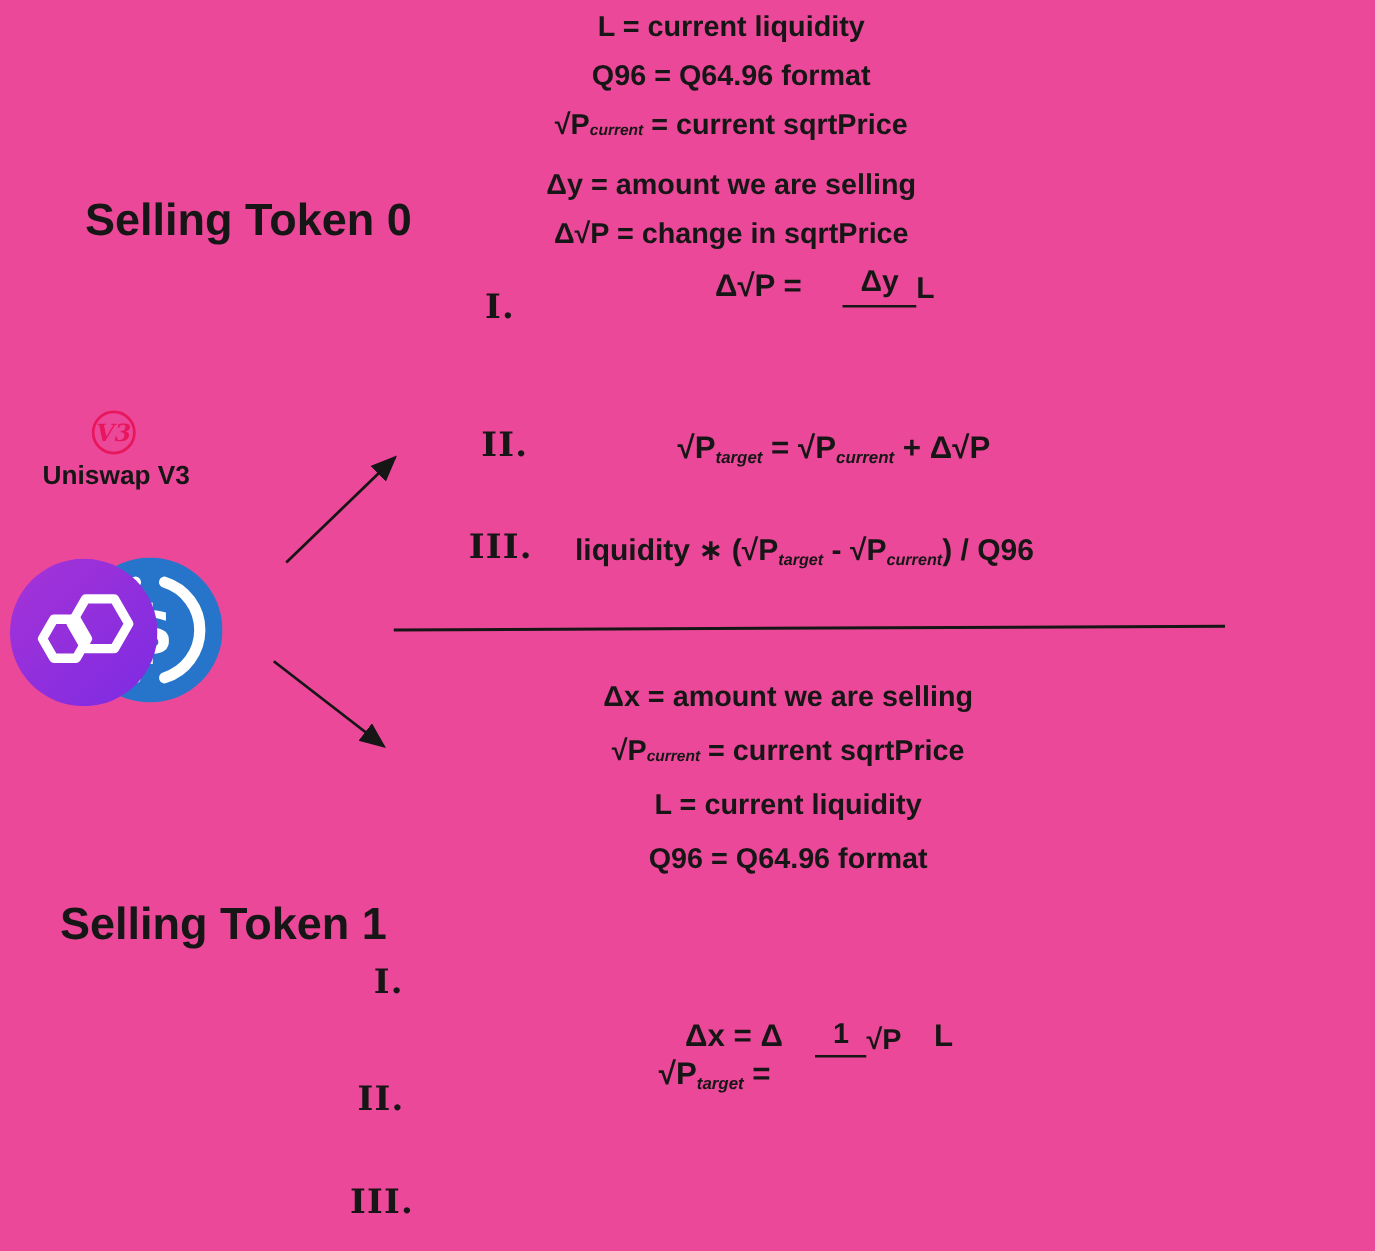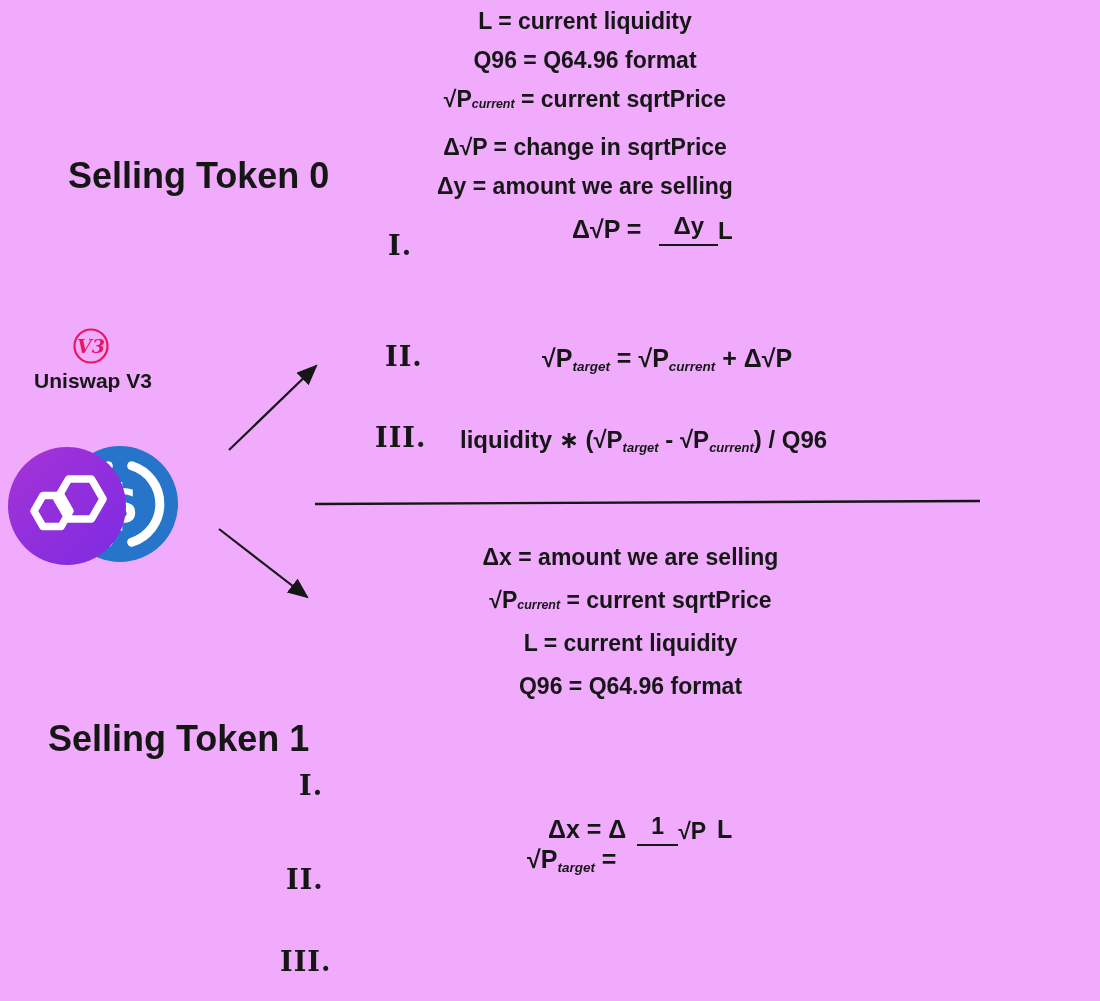--- a/index.html
+++ b/index.html
@@ -1,31 +1,31 @@
 <!DOCTYPE html>
 <html><head>
 <meta charset="utf-8">
 <style>
   html,body{margin:0;padding:0;background:#ffffff;}
   #stage{
-    position:relative;width:1100px;height:1001px;background:#f0abfc;
+    position:relative;width:1100px;height:1001px;background:#ec4899;
     font-family:"Liberation Sans","DejaVu Sans",sans-serif;
     color:#161616;overflow:hidden;
   }
   .abs{position:absolute;}
   .defs{display:flex;flex-direction:column;text-align:center;}
   .defs .line{height:39px;display:flex;align-items:center;justify-content:center;
     font-size:23px;font-weight:700;white-space:pre;}
   .defs.bottom .line{height:43px;}
   .gap{height:9px;}
   .selling{font-size:36px;font-weight:700;white-space:nowrap;}
   .roman{font-family:"DejaVu Serif","Liberation Serif",serif;font-size:27px;
     font-weight:700;letter-spacing:1px;white-space:nowrap;}
   .formula{display:flex;align-items:center;font-size:25px;font-weight:700;
-    white-space:pre;gap:5px;}
+    white-space:pre;gap:20px;}
   .parts-inline{display:block;white-space:pre;}
   .sub{font-size:0.54em;position:relative;top:0.33em;display:inline-block;font-style:italic;}
   .frac{display:inline-flex;align-items:center;margin:0 6px;}
   .frac .num{padding:0 14px 4px;border-bottom:2.5px solid #161616;}
   .frac .den{padding-top:4px;}
   .f24{font-size:24px;}
   .f23{font-size:23px;}
   .uni-label{font-size:21px;font-weight:700;text-align:center;}
   svg text{font-weight:700;}
 </style>
@@ -43,22 +43,22 @@
     <line x1="229" y1="450" x2="316" y2="366" stroke="#161616" stroke-width="2.2" marker-end="url(#ah)"></line>
     <line x1="219" y1="529" x2="307" y2="597" stroke="#161616" stroke-width="2.2" marker-end="url(#ah)"></line>
     <line x1="315" y1="504" x2="980" y2="501" stroke="#161616" stroke-width="2.4"></line>
   </svg>
 
   <div class="abs defs" style="left:385px;top:2px;width:400px;">
     <div class="line"><span class="txt">L = current liquidity</span></div>
     <div class="line"><span class="txt">Q96 = Q64.96 format</span></div>
     <div class="line"><span class="txt">√P</span><span class="sub">current</span><span class="txt"> = current sqrtPrice</span></div>
     <div class="gap"></div>
+    <div class="line"><span class="txt">Δy = amount we are selling</span></div>
     <div class="line"><span class="txt">Δ√P = change in sqrtPrice</span></div>
-    <div class="line"><span class="txt">Δy = amount we are selling</span></div>
   </div>
 
   <div class="abs selling" style="left:68px;top:155px;">Selling Token 0</div>
 
   <div class="abs roman" style="left:388px;top:230px;">I.</div>
   <div class="abs formula" style="left:572px;top:212px;">
     <span>Δ√P = </span>
     <span class="frac f24">
       <span class="num">Δy</span>
       <span class="den">L</span>

